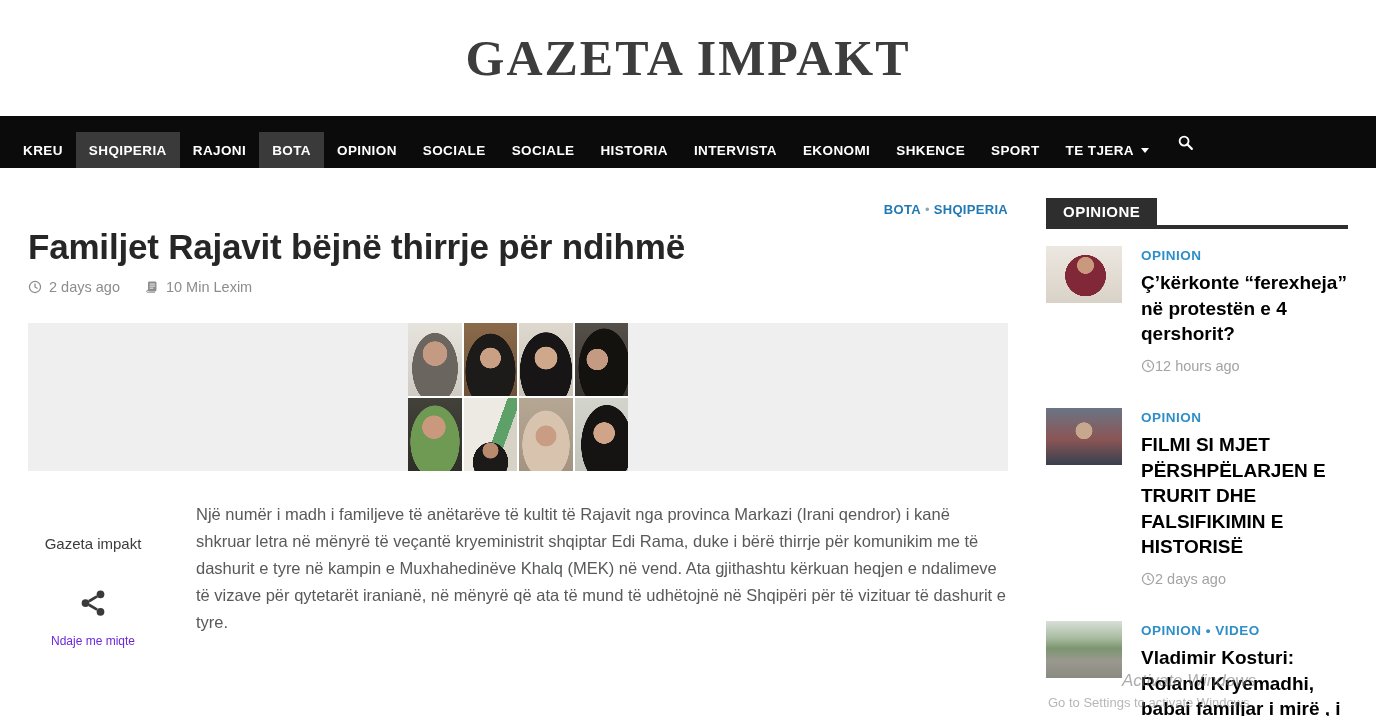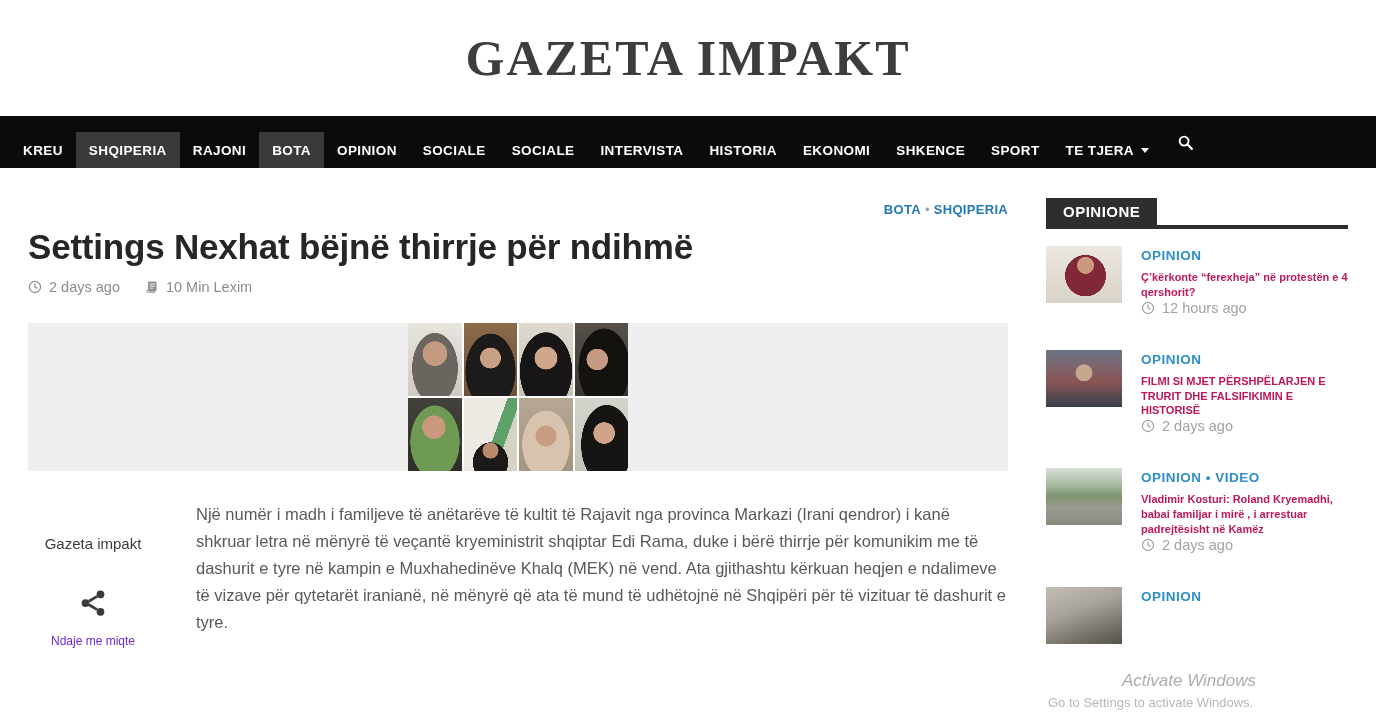--- a/index.html
+++ b/index.html
@@ -89,22 +89,22 @@
   .sb-item { display:flex; margin-top:17px; margin-bottom:34px; }
   .sb-thumb { width:76px; height:57px; flex-shrink:0; margin-right:19px; }
   .thumb-0 { background:radial-gradient(circle at 52% 34%,#c9987d 0 15%,transparent 16%),
              radial-gradient(ellipse 46% 62% at 52% 52%,#812838 0 58%,transparent 59%),
              linear-gradient(#ece7e0,#d9d2c8); }
   .thumb-1 { background:radial-gradient(circle at 50% 40%,#c8a78f 0 16%,transparent 17%),
              linear-gradient(180deg,#6b7585 0%,#8a5555 55%,#37404e 100%); }
   .thumb-2 { background:linear-gradient(180deg,#d8dfd8 0%,#a8bba0 30%,#7d9570 48%,#9a998f 70%,#8a8a80 100%); }
   .thumb-3 { background:linear-gradient(160deg,#c2beb6 0%,#a8a49c 40%,#76726a 75%,#55524c 100%); }
   .sb-cat { color:#2e8fc8; font-size:13.5px; font-weight:700; letter-spacing:.5px; }
-  .sb-title { margin-top:6px; font-size:11px; font-weight:700; color:#be185d; line-height:1.35; }
-  .sb-time { color:#a3a3a3; font-size:14.5px; display:flex; align-items:center; gap:7px; }
+  .sb-title { margin-top:6px; font-size:19px; font-weight:700; color:#000000; line-height:1.35; }
+  .sb-time { margin-top:11px; color:#a3a3a3; font-size:14.5px; display:flex; align-items:center; }
 
   
   .watermark { position:absolute; pointer-events:none; z-index:50; }
   .wm1 { left:1122px; top:671px; font-size:17px; color:rgba(117,117,117,.6);font-style:italic; }
   .wm2 { left:1048px; top:695px; font-size:13px; color:rgba(122,122,122,.55); }
 </style>
 </head>
 <body>
 
 <header class="site-header">
@@ -112,22 +112,22 @@
 </header>
 
 <nav class="nav">
   <a class="nav-item">KREU</a>
   <a class="nav-item active">SHQIPERIA</a>
   <a class="nav-item">RAJONI</a>
   <a class="nav-item active">BOTA</a>
   <a class="nav-item">OPINION</a>
   <a class="nav-item">SOCIALE</a>
   <a class="nav-item">SOCIALE</a>
+  <a class="nav-item">HISTORIA</a>
   <a class="nav-item">INTERVISTA</a>
-  <a class="nav-item">HISTORIA</a>
   <a class="nav-item">EKONOMI</a>
   <a class="nav-item">SHKENCE</a>
   <a class="nav-item">SPORT</a>
   <a class="nav-item">
     <span>TE TJERA</span>
     <span class="caret"></span>
   </a>
   <a class="nav-search">
     <svg width="17" height="17" viewBox="0 0 24 24">
       <circle cx="10" cy="10" r="6.3" fill="none" stroke="#fff" stroke-width="2.6"></circle>
@@ -137,21 +137,21 @@
 </nav>
 
 <div class="main">
 
   <div class="content">
 
     <div class="breadcrumb">
       <a>BOTA</a><span class="sep">•</span><a>SHQIPERIA</a>
     </div>
 
-    <h1 class="article-title">Settings Nexhat bëjnë thirrje për ndihmë</h1>
+    <h1 class="article-title">Familjet Rajavit bëjnë thirrje për ndihmë</h1>
 
     <div class="meta">
       <div class="meta-item">
         <svg width="14" height="14" viewBox="0 0 24 24">
           <circle cx="12" cy="12" r="9.5" fill="none" stroke="#8d8d8d" stroke-width="2.2"></circle>
           <path d="M12 6.8V12l3.6 2.1" fill="none" stroke="#8d8d8d" stroke-width="2.2" stroke-linecap="round"></path>
         </svg>
         <span>2 days ago</span>
       </div>
       <div class="meta-item">

